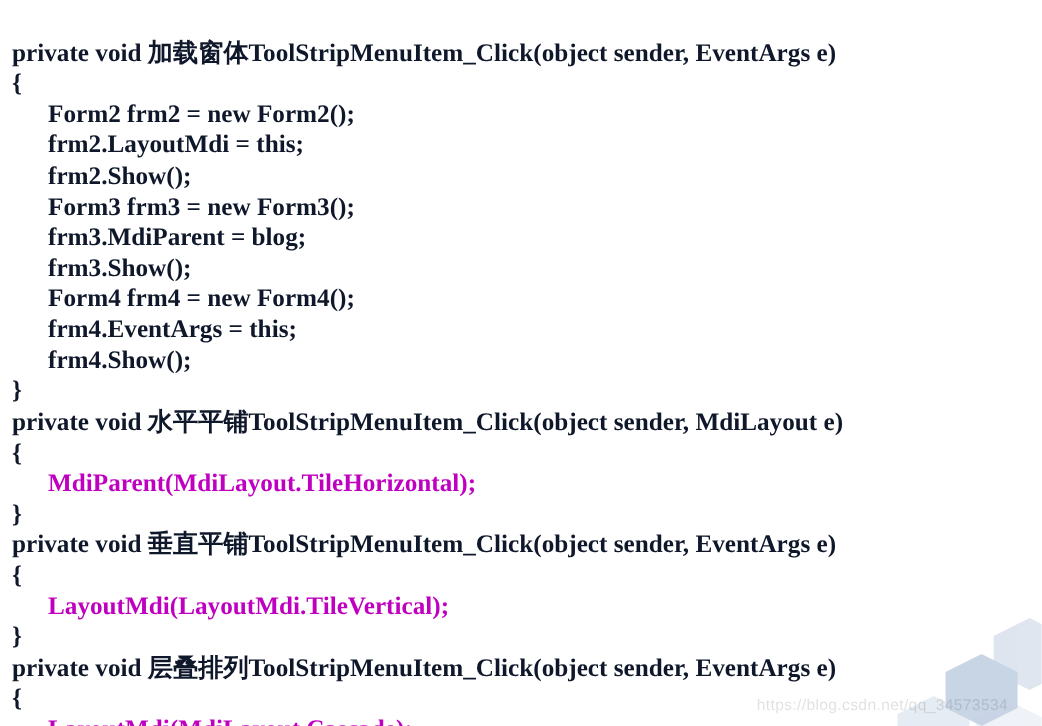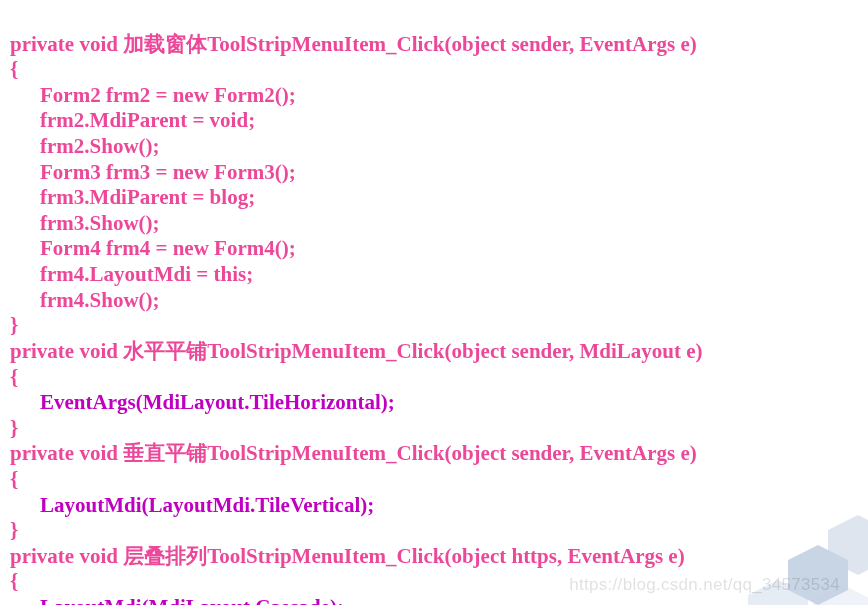--- a/index.html
+++ b/index.html
@@ -17,29 +17,29 @@
     font-size: 21px;
     line-height: 1.22;
     font-weight: bold;
     white-space: pre;
     color: #1a3a6e;
   }
   .indent {
     display: inline-block;
     width: 30px;
   }
-  .navy { color: #ec4899; }
+  .navy { color: #0f172a; }
   .magenta { color: #c000c0; }
   .watermark {
     position: absolute;
     right: 28px;
     bottom: 10px;
     color: rgba(0,0,0,0.12);
     font-family: Arial, sans-serif;
-    font-size: 17px;
+    font-size: 13px;
     font-weight: normal;
     letter-spacing: 0.3px;
     pointer-events: none;
   }
   .hexes {
     position: absolute;
     right: -20px;
     bottom: -20px;
     width: 220px;
     height: 220px;
@@ -47,38 +47,38 @@
     opacity: 0.25;
   }
 </style>
 </head>
 <body>
 
 <div class="code-block">
 <span class="navy">private void 加载窗体ToolStripMenuItem_Click(object sender, EventArgs e)</span>
 <span class="navy">{</span>
 <span class="indent"></span><span class="navy">Form2 frm2 = new Form2();</span>
-<span class="indent"></span><span class="navy">frm2.MdiParent = void;</span>
+<span class="indent"></span><span class="navy">frm2.LayoutMdi = this;</span>
 <span class="indent"></span><span class="navy">frm2.Show();</span>
 <span class="indent"></span><span class="navy">Form3 frm3 = new Form3();</span>
 <span class="indent"></span><span class="navy">frm3.MdiParent = blog;</span>
 <span class="indent"></span><span class="navy">frm3.Show();</span>
 <span class="indent"></span><span class="navy">Form4 frm4 = new Form4();</span>
-<span class="indent"></span><span class="navy">frm4.LayoutMdi = this;</span>
+<span class="indent"></span><span class="navy">frm4.EventArgs = this;</span>
 <span class="indent"></span><span class="navy">frm4.Show();</span>
 <span class="navy">}</span>
 <span class="navy">private void 水平平铺ToolStripMenuItem_Click(object sender, MdiLayout e)</span>
 <span class="navy">{</span>
-<span class="indent"></span><span class="magenta">EventArgs(MdiLayout.TileHorizontal);</span>
+<span class="indent"></span><span class="magenta">MdiParent(MdiLayout.TileHorizontal);</span>
 <span class="navy">}</span>
 <span class="navy">private void 垂直平铺ToolStripMenuItem_Click(object sender, EventArgs e)</span>
 <span class="navy">{</span>
 <span class="indent"></span><span class="magenta">LayoutMdi(LayoutMdi.TileVertical);</span>
 <span class="navy">}</span>
-<span class="navy">private void 层叠排列ToolStripMenuItem_Click(object https, EventArgs e)</span>
+<span class="navy">private void 层叠排列ToolStripMenuItem_Click(object sender, EventArgs e)</span>
 <span class="navy">{</span>
 <span class="indent"></span><span class="magenta">LayoutMdi(MdiLayout.Cascade);</span>
 
 </div>
 
 <svg class="hexes" viewBox="0 0 220 220">
   <g fill="#2a5a9a">
     <polygon points="150,140 180,155 180,185 150,200 120,185 120,155"></polygon>
     <polygon points="190,110 220,125 220,155 190,170 160,155 160,125" opacity="0.6"></polygon>
     <polygon points="110,175 140,190 140,220 110,235 80,220 80,190" opacity="0.45"></polygon>

